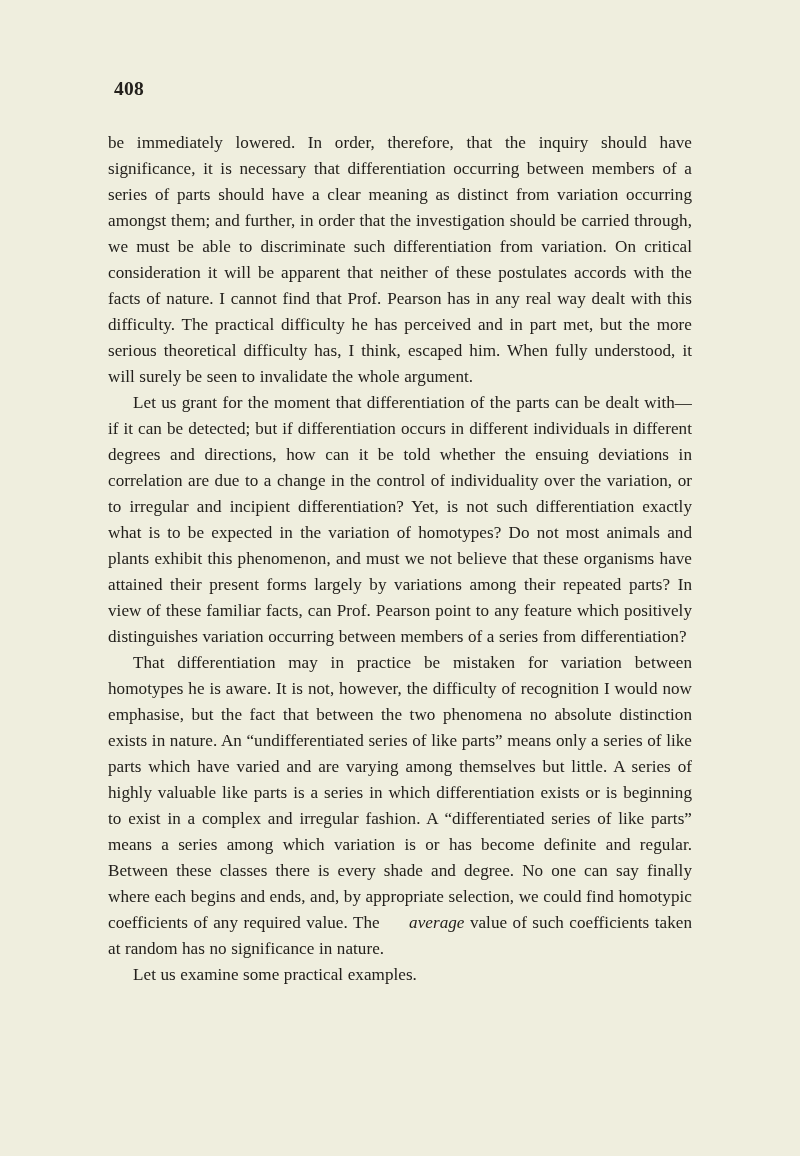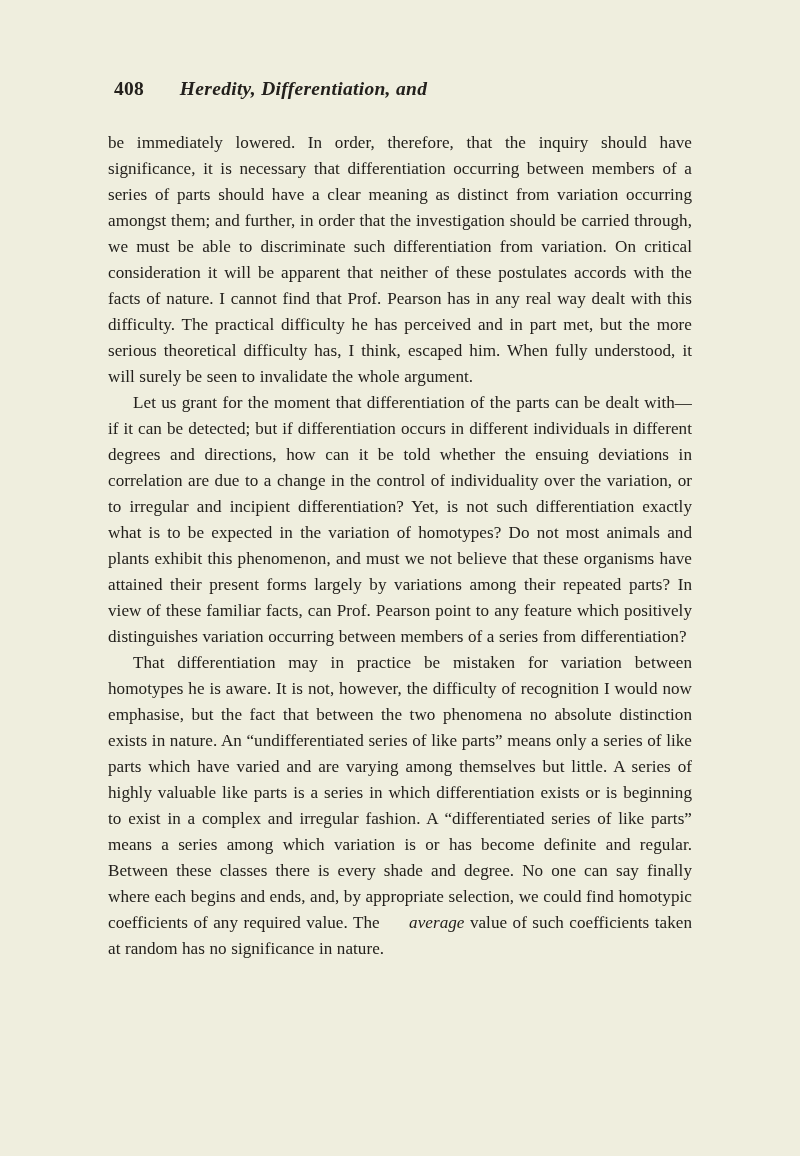--- a/index.html
+++ b/index.html
@@ -72,23 +72,23 @@
   }
 </style>
 </head>
 <body>
 
 <div class="page">
   <div class="page-inner">
 
     <div class="running-head">
       <span class="folio">408</span>
-      <span class="head-title">Heredity, Differentiation, and</span>
     </div>
 
     <div class="body-text">
       <p>be immediately lowered. In order, therefore, that the inquiry should have significance, it is necessary that differentiation occurring between members of a series of parts should have a clear meaning as distinct from variation occurring amongst them; and further, in order that the investigation should be carried through, we must be able to discriminate such differentiation from variation. On critical consideration it will be apparent that neither of these postulates accords with the facts of nature. I cannot find that Prof. Pearson has in any real way dealt with this difficulty. The practical difficulty he has perceived and in part met, but the more serious theoretical difficulty has, I think, escaped him. When fully understood, it will surely be seen to invalidate the whole argument.</p>
       <p class="indent">Let us grant for the moment that differentiation of the parts can be dealt with—if it can be detected; but if differentiation occurs in different individuals in different degrees and directions, how can it be told whether the ensuing deviations in correlation are due to a change in the control of individuality over the variation, or to irregular and incipient differentiation? Yet, is not such differentiation exactly what is to be expected in the variation of homotypes? Do not most animals and plants exhibit this phenomenon, and must we not believe that these organisms have attained their present forms largely by variations among their repeated parts? In view of these familiar facts, can Prof. Pearson point to any feature which positively distinguishes variation occurring between members of a series from differentiation?</p>
       <p class="indent"><span>That differentiation may in practice be mistaken for variation between homotypes he is aware. It is not, however, the difficulty of recognition I would now emphasise, but the fact that between the two phenomena no absolute distinction exists in nature. An “undifferentiated series of like parts” means only a series of like parts which have varied and are varying among themselves but little. A series of highly valuable like parts is a series in which differentiation exists or is beginning to exist in a complex and irregular fashion. A “differentiated series of like parts” means a series among which variation is or has become definite and regular. Between these classes there is every shade and degree. No one can say finally where each begins and ends, and, by appropriate selection, we could find homotypic coefficients of any required value. The </span><em>average</em><span> value of such coefficients taken at random has no significance in nature.</span></p>
+      <p class="indent last-line">Let us examine some practical examples.</p>
     </div>
 
   </div>
 </div>
 
 </body></html>

